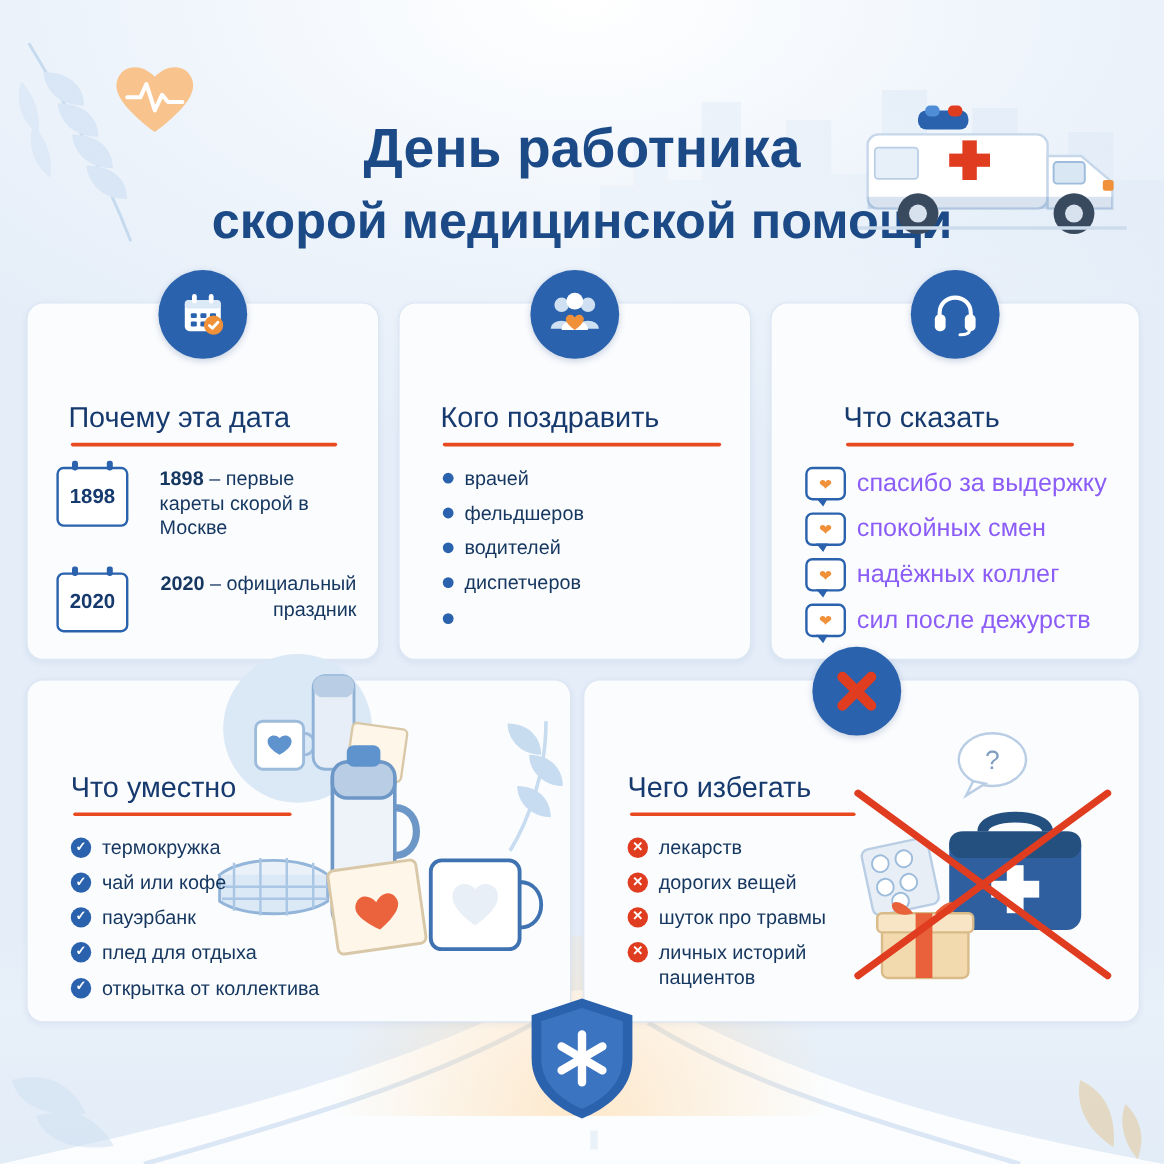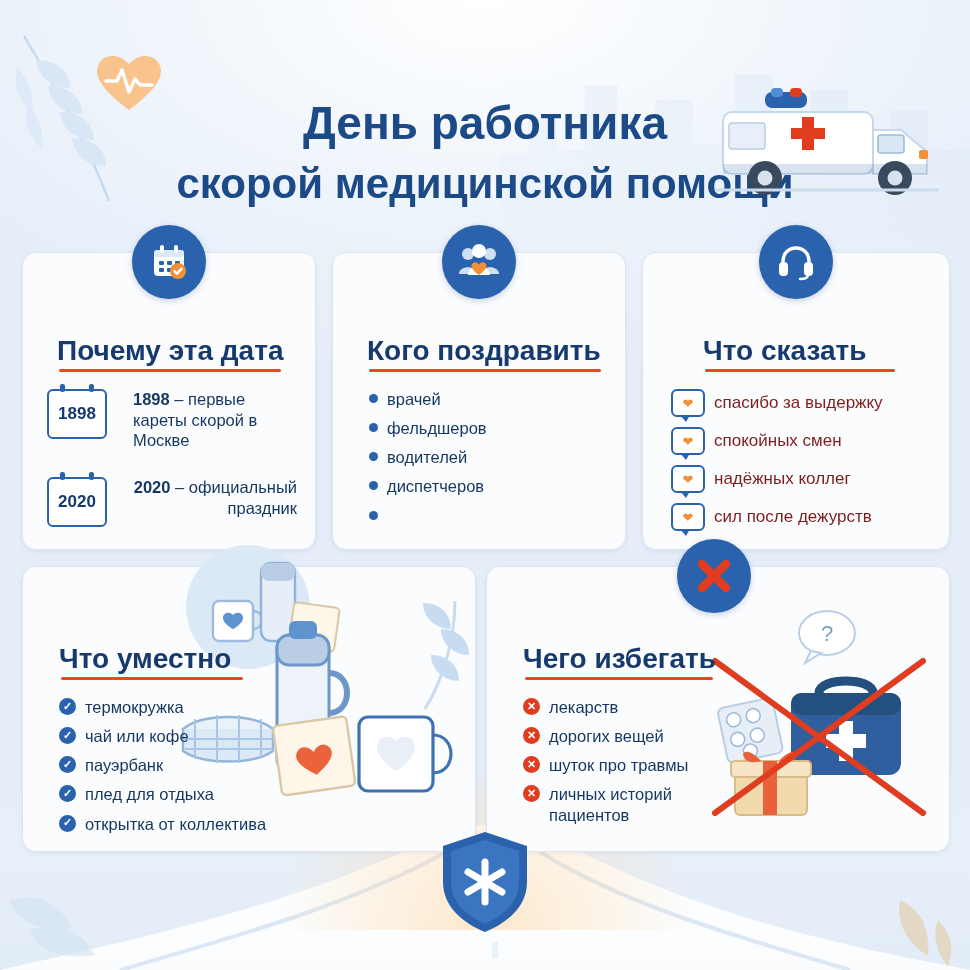--- a/index.html
+++ b/index.html
@@ -53,21 +53,21 @@
     font-size:42px;font-weight:bold;color:#1b4a87;
   }
   .heart-badge{position:absolute;left:92px;top:50px;}
   .amb{position:absolute;right:20px;top:78px;}
   
   .card{
     position:absolute;background:#fbfcfe;border:1px solid #dce6f3;border-radius:14px;
     box-shadow:0 2px 5px rgba(30,70,130,.06);
   }
   .card-title{
-    position:absolute;font-size:28px;font-weight:bold;color:#16396e;
+    position:absolute;font-size:24px;font-weight:normal;color:#16396e;
   }
   .card-underline{
     position:absolute;height:3px;background:#e8491f;border-radius:2px;
   }
   .circle-icon{
     position:absolute;width:74px;height:74px;border-radius:50%;
     background:#2a62ad;display:flex;align-items:center;justify-content:center;
     box-shadow:0 2px 6px rgba(20,60,120,.22);
   }
   ul.items{margin:0;padding:0;list-style:none;position:absolute;}
@@ -104,21 +104,21 @@
   }
   .bub-shape{
     width:30px;height:24px;border:2px solid #2a62ad;border-radius:6px;background:#fff;
     display:flex;align-items:center;justify-content:center;position:relative;flex:0 0 auto;
   }
   .bub-shape:after{
     content:"";position:absolute;bottom:-7px;left:7px;width:0;height:0;
     border-left:6px solid transparent;border-right:4px solid transparent;border-top:7px solid #2a62ad;
   }
   .bub-heart{color:#f0913a;font-size:13px;line-height:1;}
-  .bubble span.txt{font-size:17px;color:#7f1d1d;}
+  .bubble span.txt{font-size:21px;color:#8b5cf6;}
   .illu{position:absolute;}
   .emblem{
     position:absolute;left:50%;transform:translateX(-50%);bottom:36px;
   }
 </style>
 </head>
 <body>
 
 <div class="poster">
 

